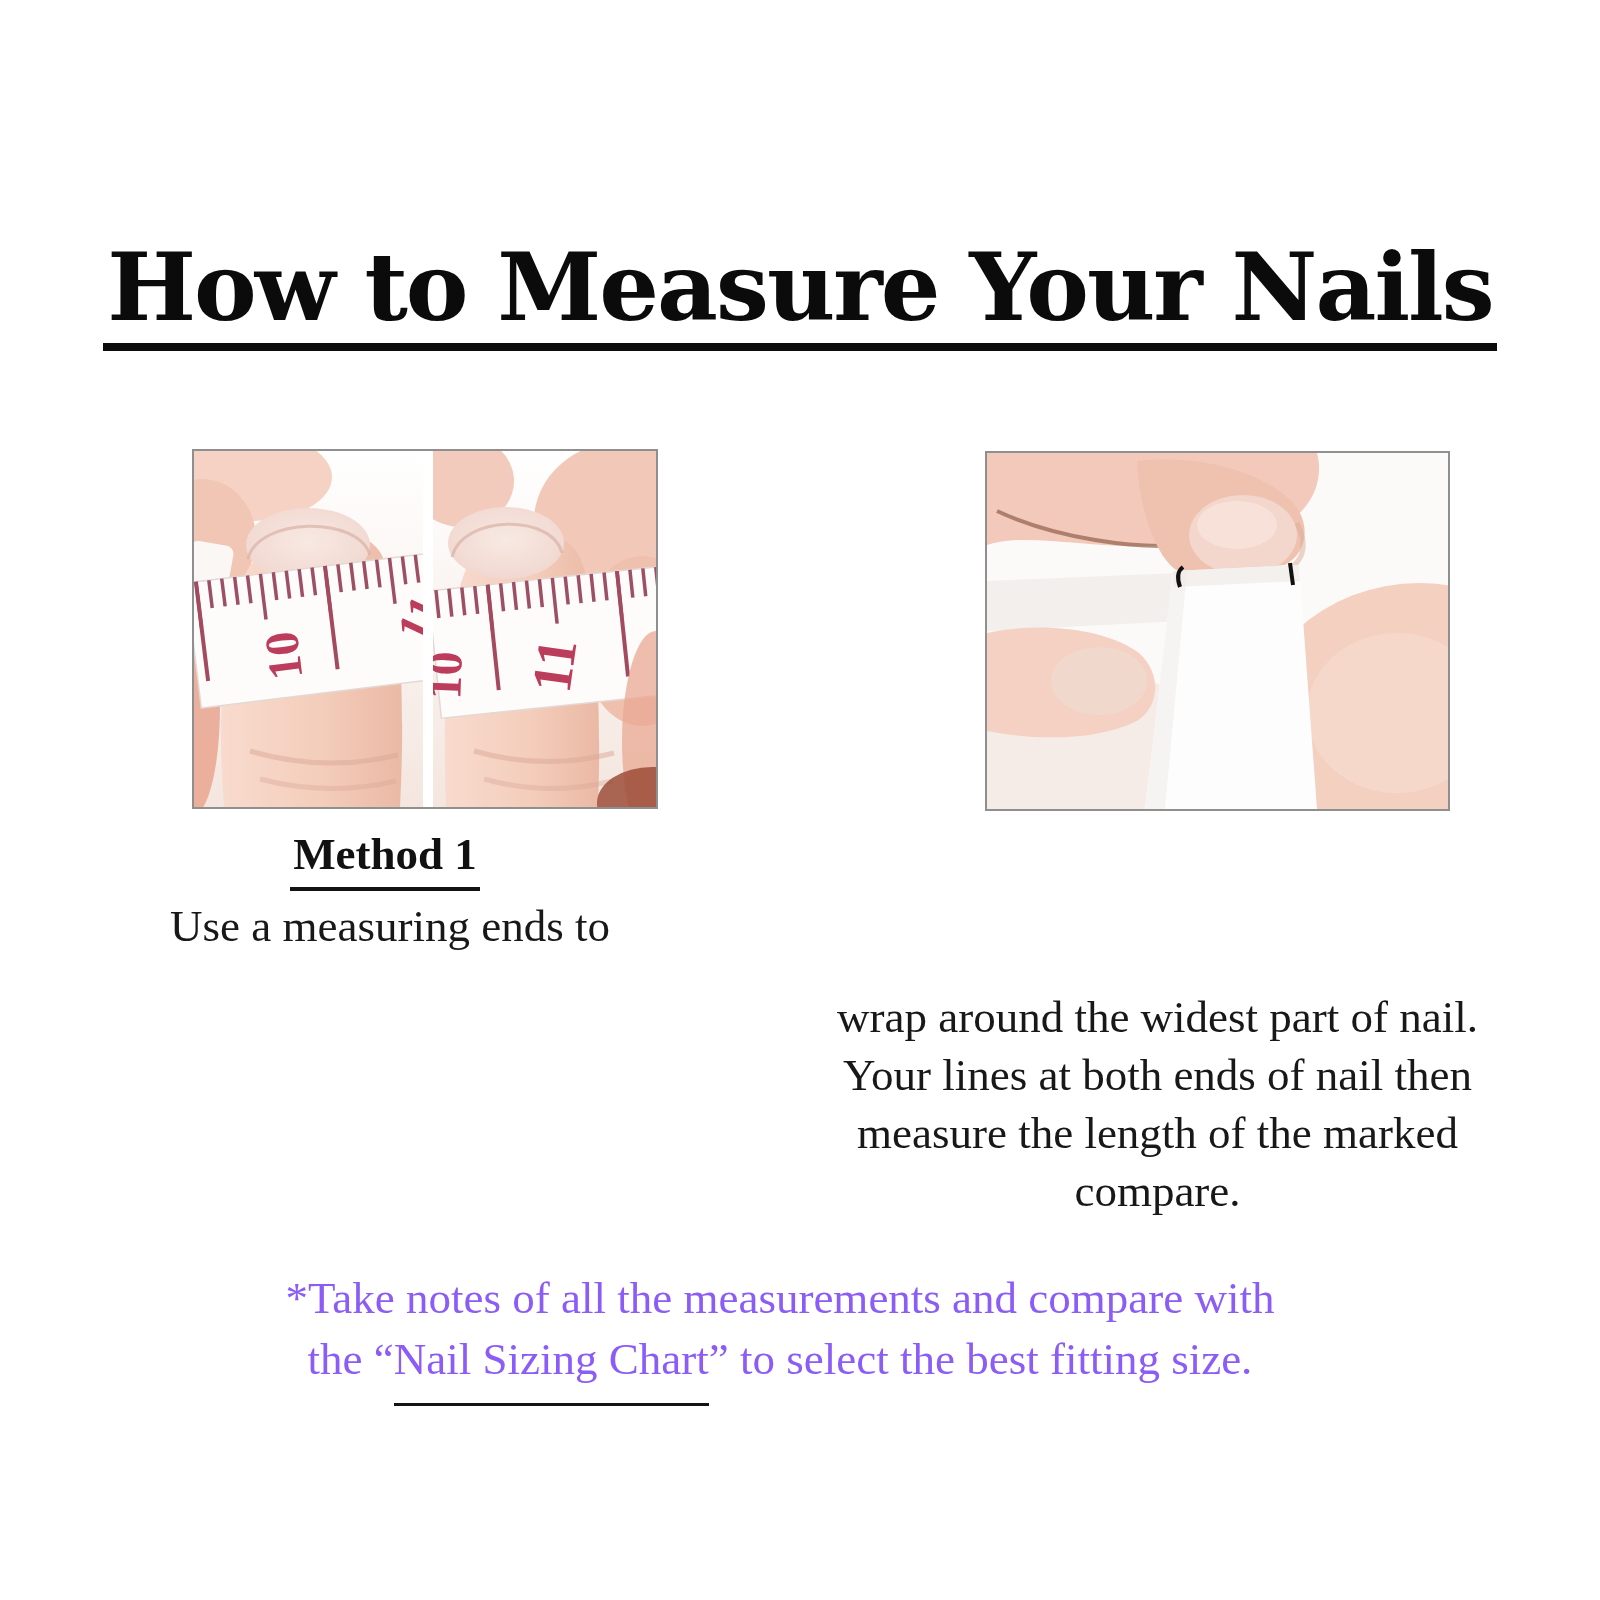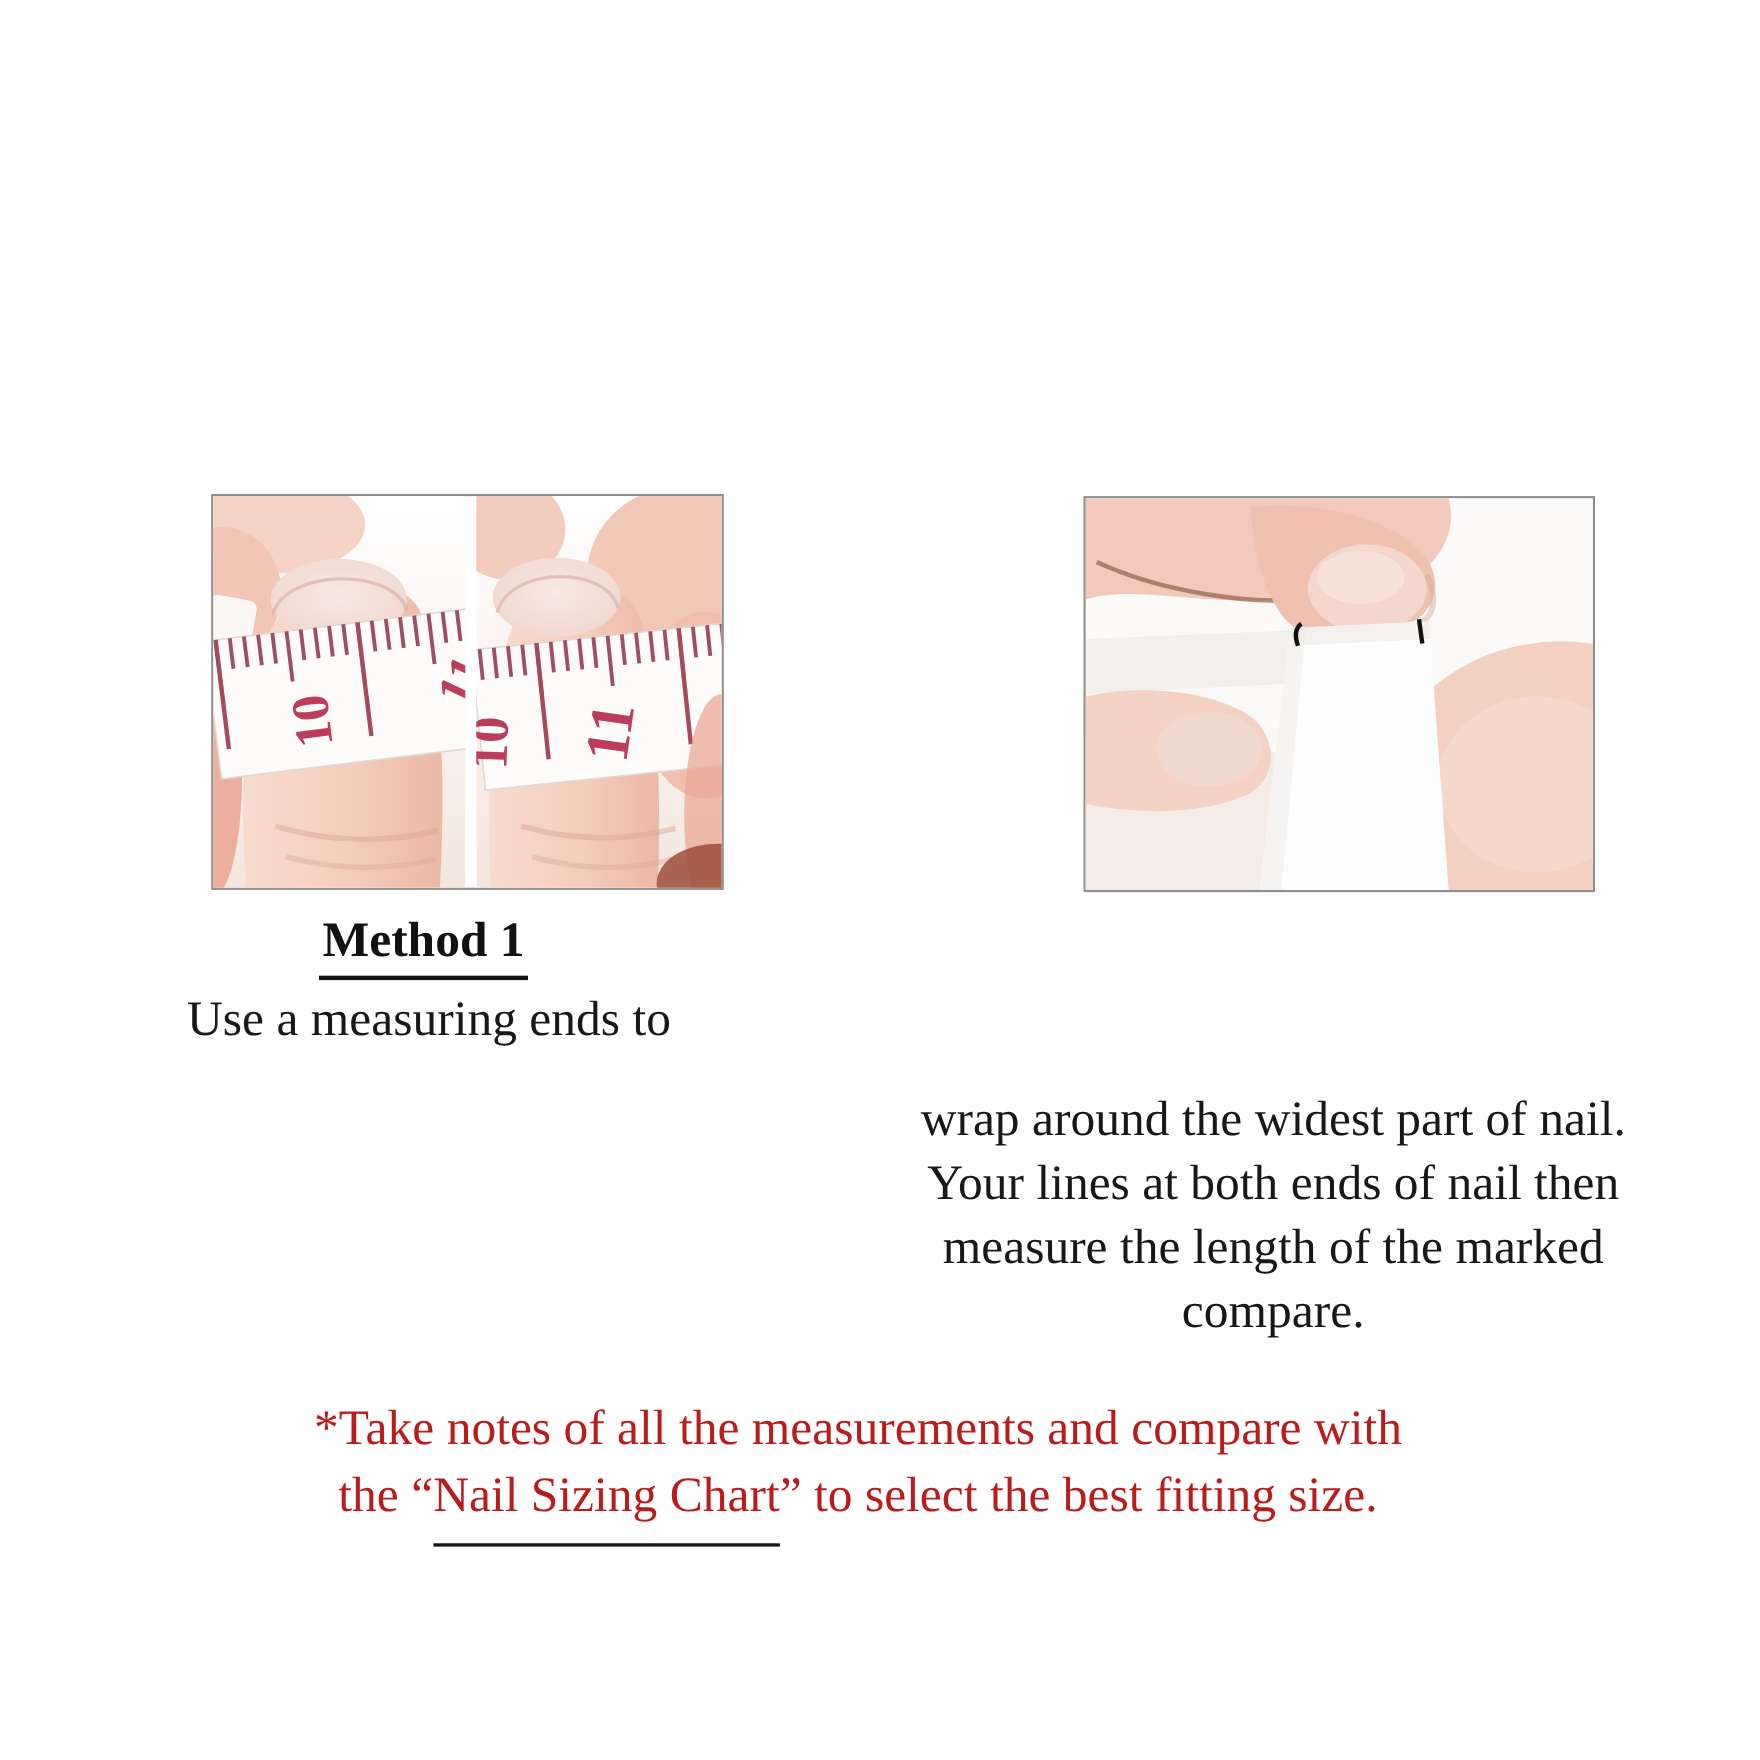--- a/index.html
+++ b/index.html
@@ -19,29 +19,32 @@
   #panel2{left:945px;top:435px;width:461px;height:356px;}
   .panel svg{display:block;}
   .method-heading{position:absolute;margin:0;text-align:center;font-size:45px;font-weight:700;}
   .method-heading .u{border-bottom:4px solid #131313;padding:0 3px 8px 3px;margin-top:36px;}
   #m1h{left:152px;width:466px;top:828px;}
   #m2h{left:945px;width:421px;top:828px;}
   .desc{position:absolute;margin:0;text-align:center;font-size:45px;line-height:60px;color:#181818;}
   #m1d{left:60px;width:660px;top:896px;}
   #m2d{left:770px;width:775px;top:930px;line-height:58px;}
   .footnote{position:absolute;margin:0;left:75px;width:1410px;top:1268px;text-align:center;
-    font-size:45px;line-height:61px;color:#b91c1c;}
+    font-size:45px;line-height:61px;color:#8b5cf6;}
   .footnote .u{border-bottom:3px solid #141414;padding-bottom:19px;}
   .tape-num{font-family:"Liberation Serif",serif;font-weight:700;}
 </style>
 </head>
 <body>
 
 <div class="canvas">
 
+  <div class="title-wrap">
+    <h1 class="title">How to Measure Your Nails</h1>
+  </div>
 
   <figure class="panel" id="panel1">
     <svg viewBox="0 0 462 356" width="462" height="356">
       <defs>
         <linearGradient id="skinV" x1="0" y1="0" x2="1" y2="0">
           <stop offset="0" stop-color="#f8dbce"></stop>
           <stop offset="0.55" stop-color="#f4cdbb"></stop>
           <stop offset="1" stop-color="#eab9a5"></stop>
         </linearGradient>
         <radialGradient id="nailG" cx="0.5" cy="0.45" r="0.75">

